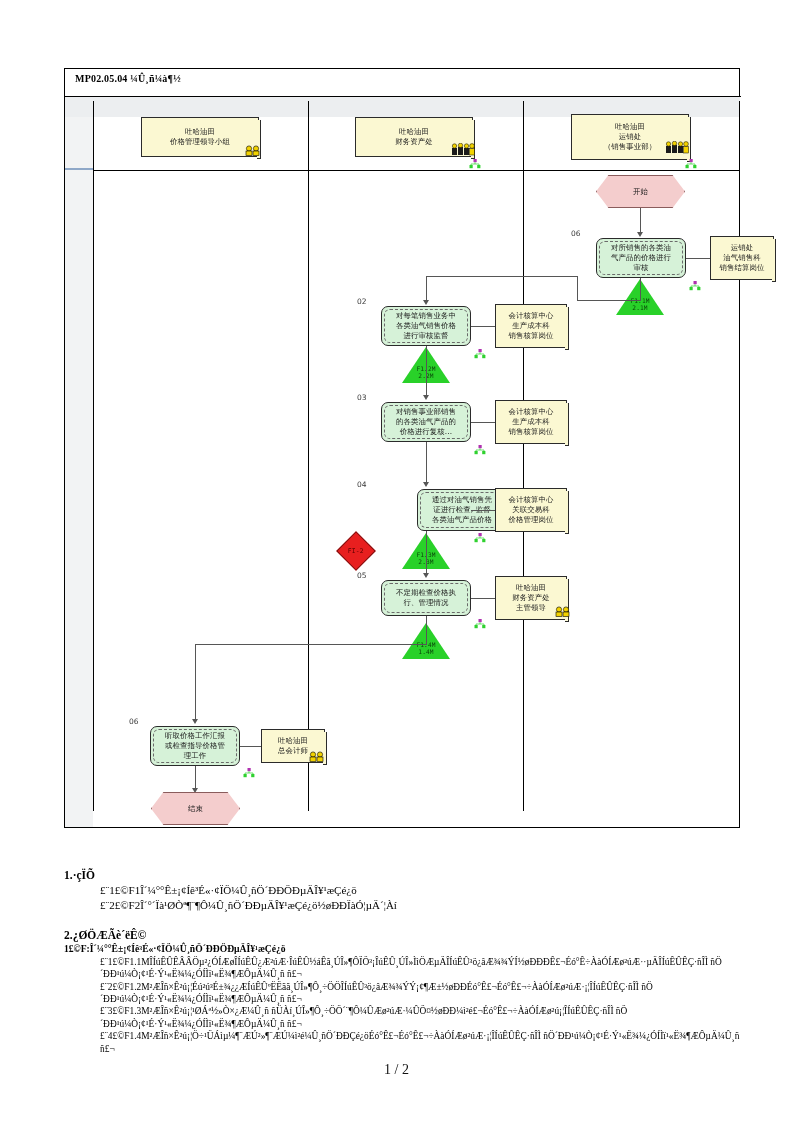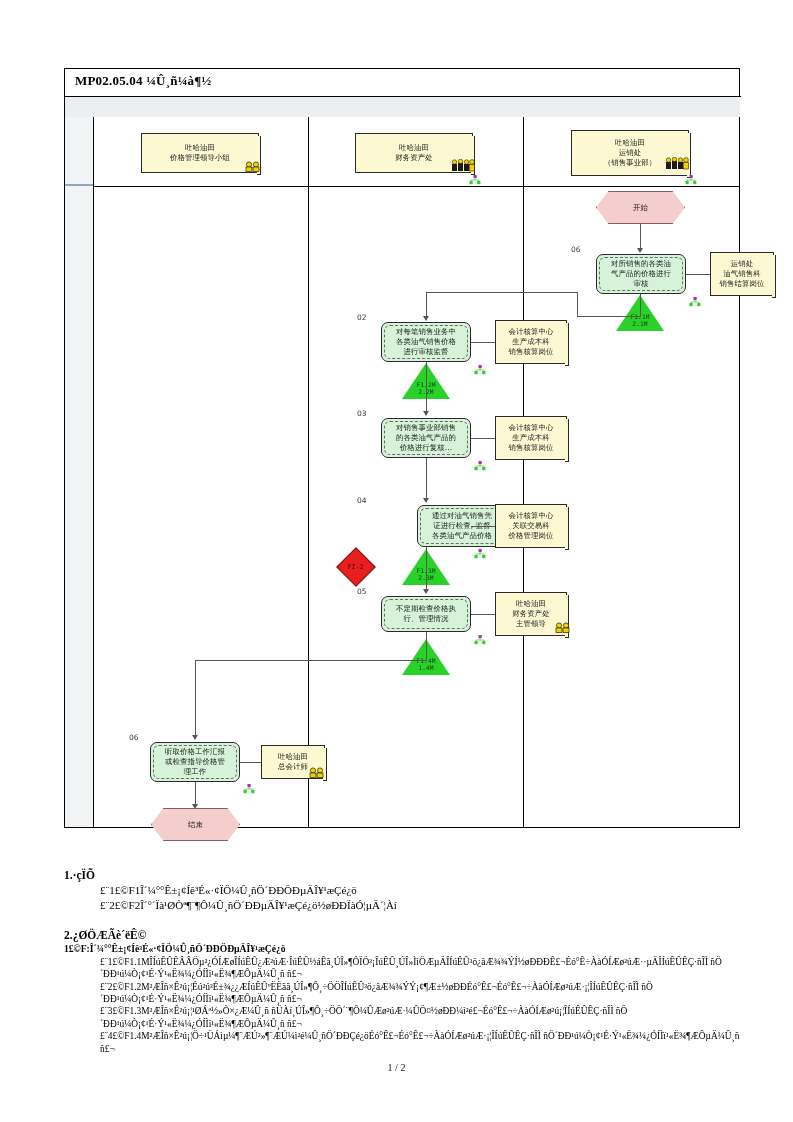--- a/index.html
+++ b/index.html
@@ -31,21 +31,21 @@
     width: 676px;
     height: 760px;
     border: 1px solid #000000;
     background: #ffffff;
     box-sizing: border-box;
   }
   .doc-title {
     position: absolute;
     left: 10px;
     top: 4px;
-    font-size: 13px;
+    font-size: 10px;
     font-weight: bold;
     font-family: "Liberation Serif", "DejaVu Serif", serif;
     letter-spacing: 0.2px;
     white-space: nowrap;
     color: #000;
   }
   .title-rule {
     position: absolute;
     left: 0;
     top: 27px;
@@ -68,21 +68,21 @@
     top: 48px;
     width: 28px;
     height: 710px;
     background: #f2f3f4;
   }
 
   
   .lane-area {
     position: absolute;
     left: 28px;
-    top: 48px;
+    top: 32px;
     width: 647px;
     height: 710px;
   }
   .lane-div {
     position: absolute;
     top: 0;
     width: 1px;
     height: 710px;
     background: #000;
   }
@@ -258,21 +258,21 @@
     padding-left: 36px;
   }
 
   .page-footer {
     position: absolute;
     left: 0;
     top: 1062px;
     width: 793px;
     text-align: center;
     font-family: "Liberation Serif", "DejaVu Serif", serif;
-    font-size: 10px;
+    font-size: 14px;
     color: #111;
   }
 </style>
 </head>
 <body>
 
 <div id="page">
 
   <div class="doc-frame">
 

